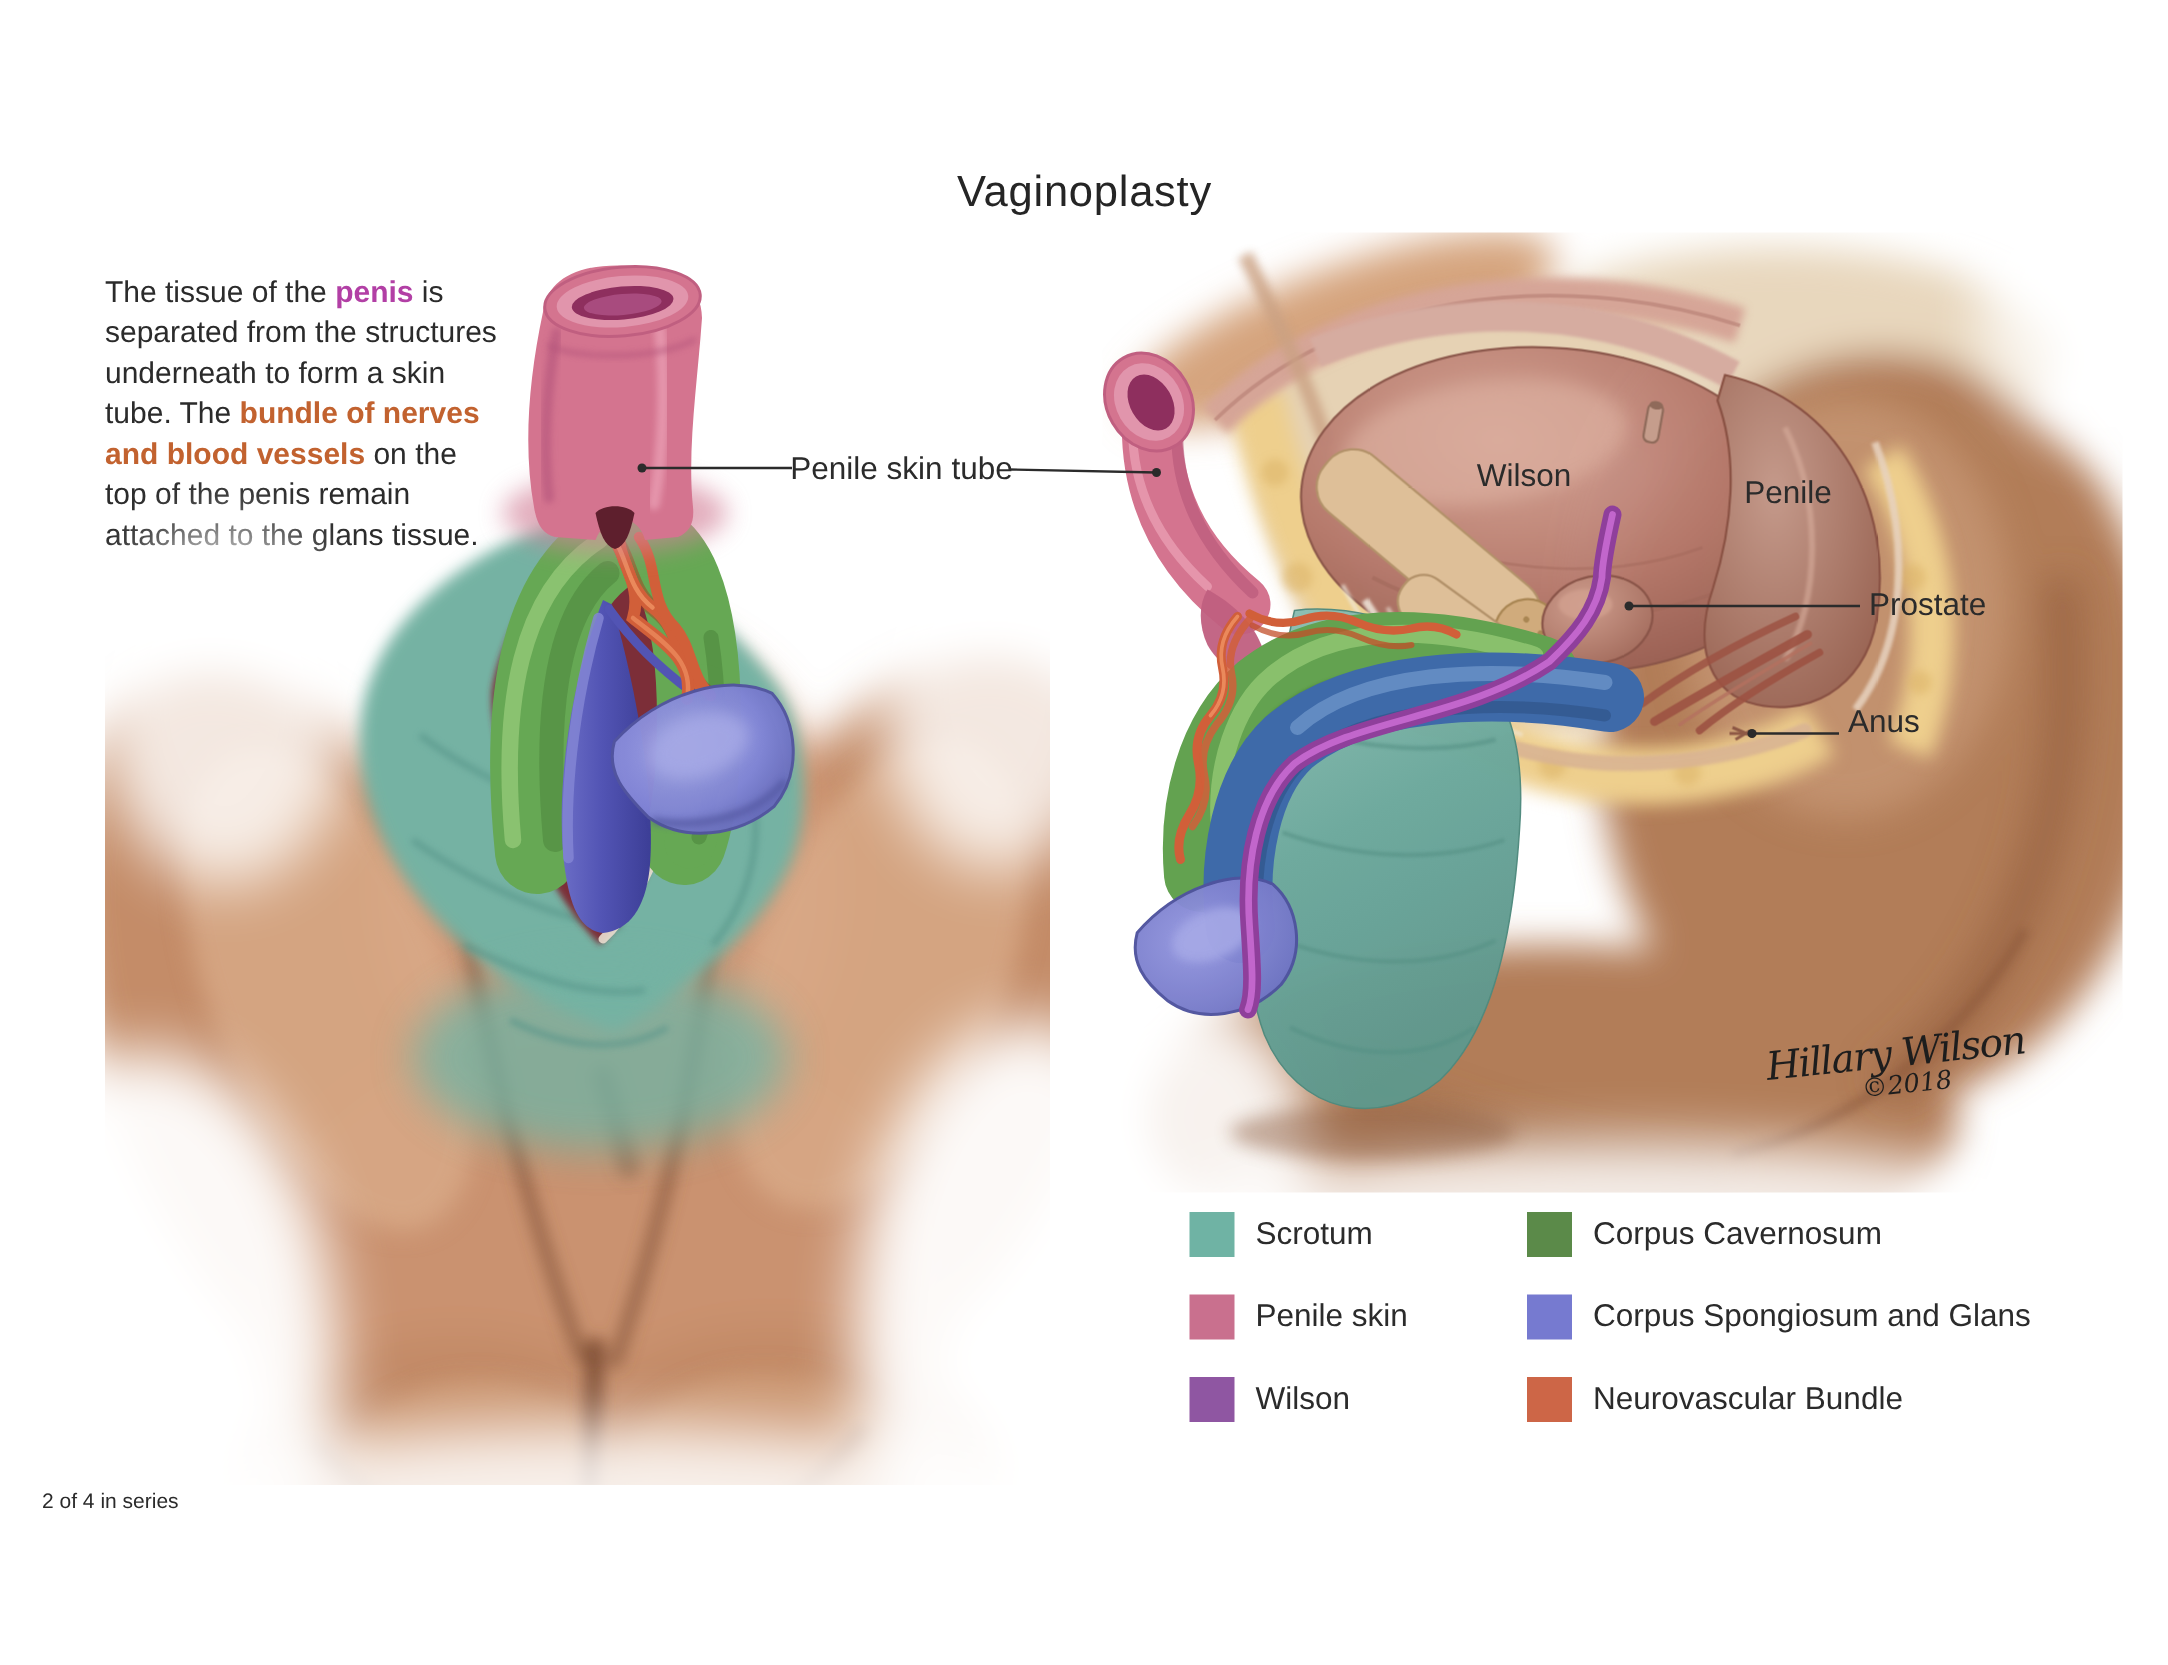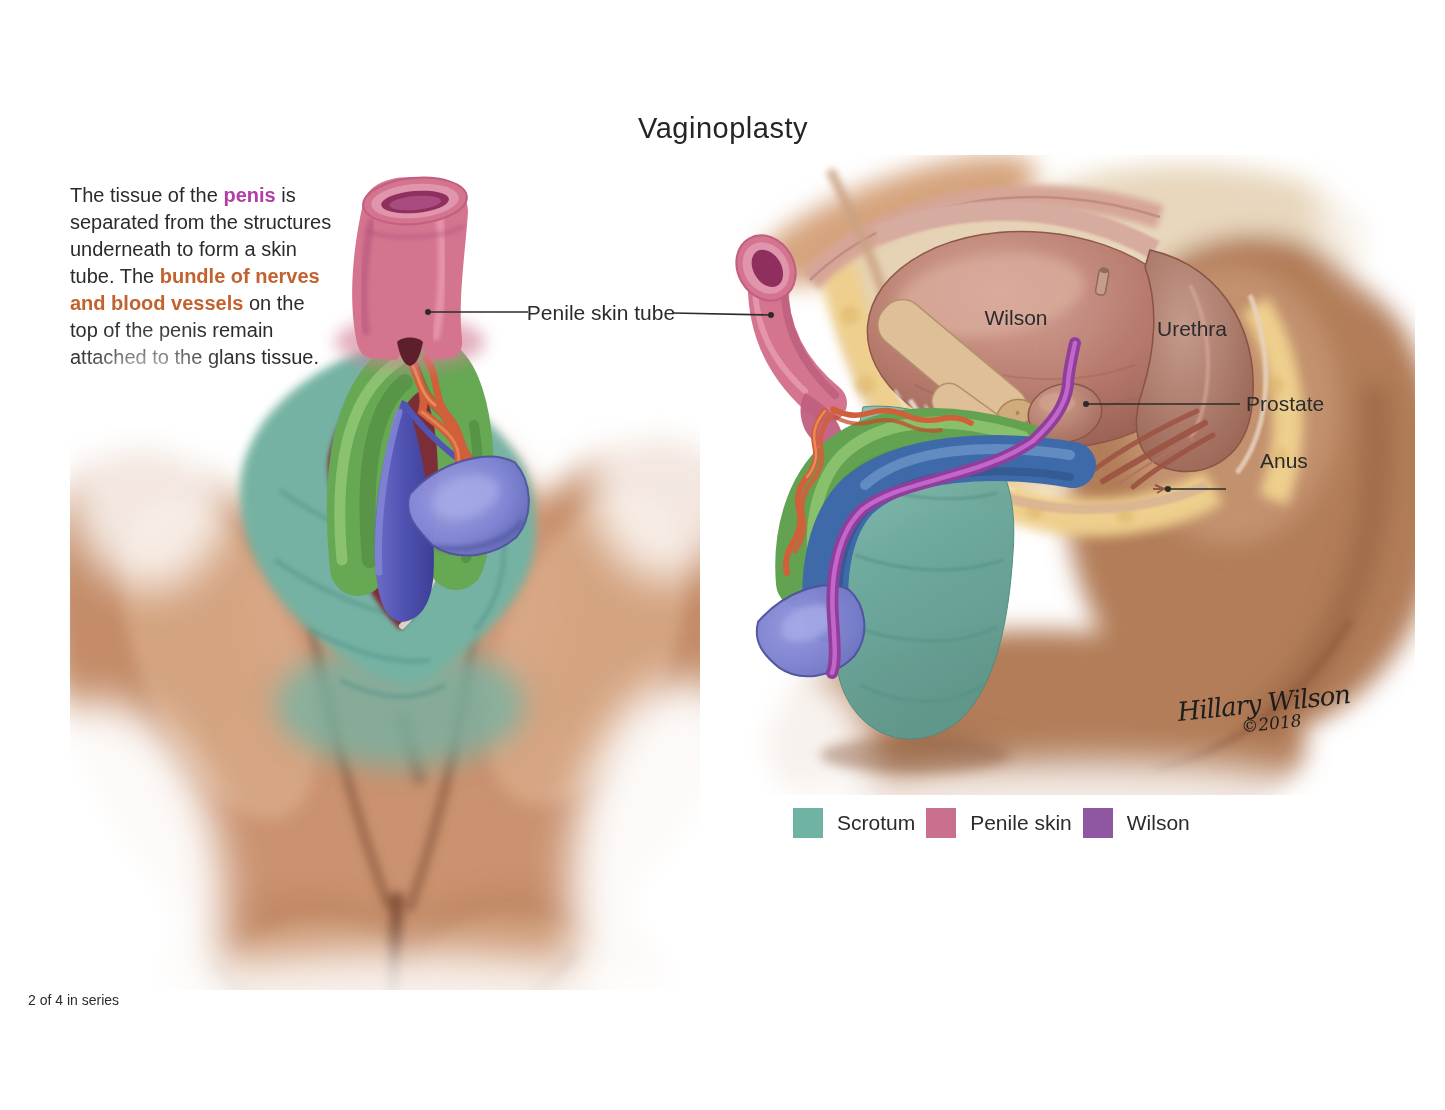--- a/index.html
+++ b/index.html
@@ -11,21 +11,21 @@
                font-size:20px;line-height:27px;font-weight:400;color:#2b2b2b;}
   .hl-penis{color:#b23fa5;font-weight:700;}
   .hl-nerves{color:#c2622f;font-weight:700;}
   .fig{position:absolute;}
   .fig-left{left:70px;top:160px;}
   .fig-right{left:735px;top:155px;}
   .overlay{position:absolute;left:0;top:0;pointer-events:none;}
   .anno{position:absolute;font-size:21px;color:#2b2b2b;white-space:nowrap;}
   .anno.center{transform:translate(-50%,-50%);}
   .anno.vcenter{transform:translateY(-50%);}
-  .legend-col{position:absolute;display:flex;flex-direction:row;gap:11px;text-align:center;}
+  .legend-col{position:absolute;display:flex;flex-direction:column;gap:25px;text-align:center;}
   .legend-col.col1{left:793px;top:808px;}
   .legend-col.col2{left:1018px;top:808px;}
   .legend-item{display:flex;align-items:center;height:30px;}
   .swatch{width:30px;height:30px;display:inline-block;flex:0 0 30px;}
   .legend-label{margin-left:14px;font-size:21px;color:#2b2b2b;white-space:nowrap;}
   .signature{position:absolute;left:1178px;top:688px;transform:rotate(-6deg);
              font-family:"DejaVu Serif",serif;font-style:italic;color:#1d1d1d;}
   .sig-name{font-size:26px;letter-spacing:-1px;}
   .sig-year{font-size:17px;margin-left:62px;margin-top:-4px;}
   .series-note{position:absolute;left:28px;top:992px;font-size:14px;color:#2b2b2b;}
@@ -376,36 +376,50 @@
       <circle cx="771" cy="315" r="3" stroke="none"></circle>
       <line x1="1086" y1="404" x2="1240" y2="404"></line>
       <circle cx="1086" cy="404" r="3" stroke="none"></circle>
       <line x1="1168" y1="489" x2="1226" y2="489"></line>
       <circle cx="1168" cy="489" r="3" stroke="none"></circle>
     </g>
   </svg>
 
   <div class="anno center" style="left:601px;top:313px;text-align:center;">Penile skin tube</div>
   <div class="anno center" style="left:1016px;top:318px;">Wilson</div>
-  <div class="anno center" style="left:1192px;top:329px;">Urethra</div>
+  <div class="anno center" style="left:1192px;top:329px;">Penile</div>
   <div class="anno vcenter" style="left:1246px;top:404px;">Prostate</div>
-  <div class="anno vcenter" style="left:1232px;top:461px;margin-left:28px;">Anus</div>
+  <div class="anno vcenter" style="left:1232px;top:482px;">Anus</div>
 
   <div class="legend-col col1">
     <div class="legend-item">
       <span class="swatch" style="background: rgb(111, 179, 164);"></span>
       <span class="legend-label">Scrotum</span>
     </div>
     <div class="legend-item">
       <span class="swatch" style="background: rgb(201, 112, 142);"></span>
       <span class="legend-label">Penile skin</span>
     </div>
     <div class="legend-item">
       <span class="swatch" style="background: rgb(143, 86, 162);"></span>
       <span class="legend-label">Wilson</span>
+    </div>
+  </div>
+  <div class="legend-col col2">
+    <div class="legend-item">
+      <span class="swatch" style="background: rgb(91, 138, 73);"></span>
+      <span class="legend-label">Corpus Cavernosum</span>
+    </div>
+    <div class="legend-item">
+      <span class="swatch" style="background: rgb(118, 122, 208);"></span>
+      <span class="legend-label">Corpus Spongiosum and Glans</span>
+    </div>
+    <div class="legend-item">
+      <span class="swatch" style="background: rgb(205, 102, 71);"></span>
+      <span class="legend-label">Neurovascular Bundle</span>
     </div>
   </div>
 
   <div class="signature">
     <div class="sig-name">Hillary Wilson</div>
     <div class="sig-year">©2018</div>
   </div>
 
   <div class="series-note">2 of 4 in series</div>
 

